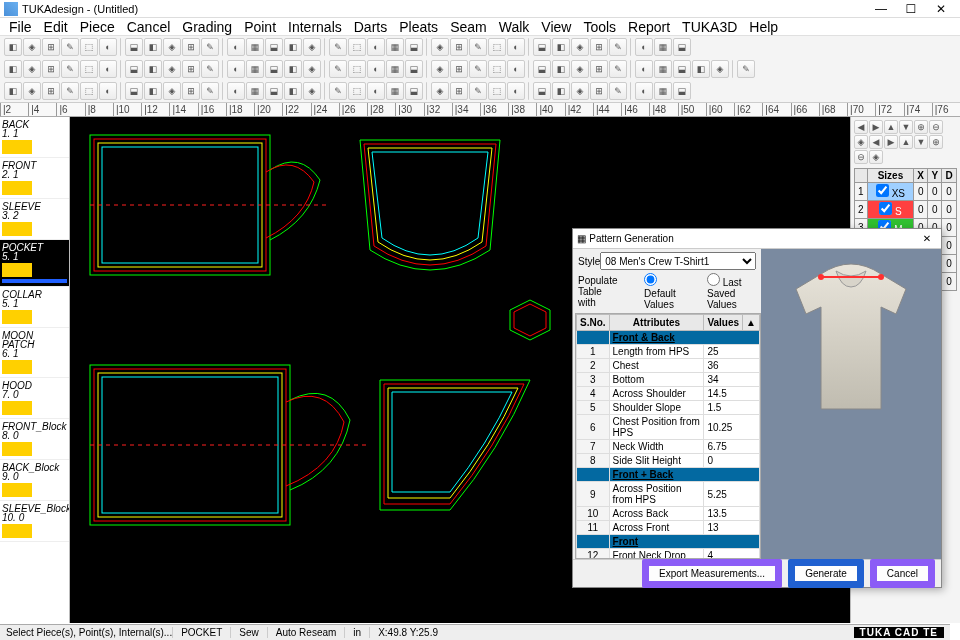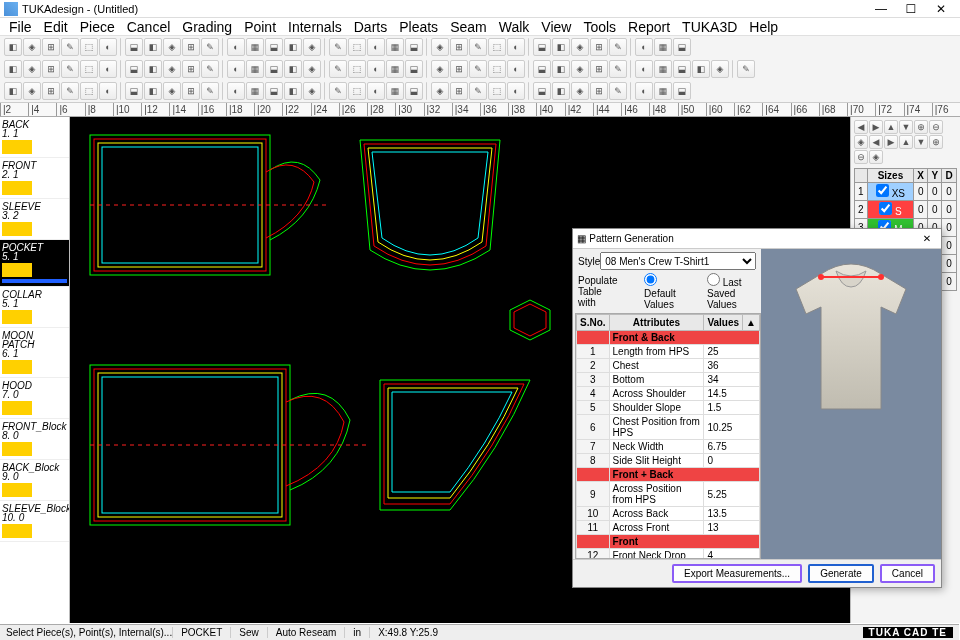--- a/index.html
+++ b/index.html
@@ -25,41 +25,41 @@
 .piece.active .sw { background:#ffd000;}
 .piece .bar { height:4px; background:#2060ff; margin-top:2px;}
 .canvas { flex:1; background:#000; position:relative; min-width:0;}
 .sidebar-right { width:110px; background:#f4f4f4; border-left:1px solid #bbb; padding:3px;}
 .sr-tb { display:flex; gap:1px; flex-wrap:wrap; margin-bottom:4px;}
 .sr-tb .tb{ width:14px; height:14px;}
 .sizetable { width:100%; border-collapse:collapse; font-size:8px;}
 .sizetable th,.sizetable td { border:1px solid #999; padding:1px 2px; text-align:center;}
 .sizetable th { background:#e8e8e8;}
 .sz-xs{background:#a0d0ff;margin-left:17px;} .sz-s{background:#ff4040;color:#fff;} .sz-m{background:#30c030;color:#fff;} .sz-l{background:#60ffff;} .sz-xl{background:#ffff60;} .sz-2xl{background:#e0e0e0;}
-.statusbar { height:16px; background:#eee; border-top:1px solid #aaa; display:flex; align-items:center; font-size:9px; padding:0 6px; position:absolute; bottom:0; left:0; right:1px;}
+.statusbar { height:16px; background:#eee; border-top:1px solid #aaa; display:flex; align-items:center; font-size:9px; padding:0 6px; position:absolute; bottom:0; left:0; right:10px;}
 .statusbar .cell{ padding:0 8px; border-left:1px solid #ccc;}
 .statusbar .logo{ margin-left:auto; background:#000; color:#fff; padding:0 6px; font-weight:bold; letter-spacing:1px;}
 .dialog { position:absolute; left:572px; top:228px; width:370px; height:360px; background:#f0f0f0; border:1px solid #888; box-shadow:2px 2px 8px rgba(0,0,0,.3); display:flex; flex-direction:column;}
 .dlg-title { height:20px; background:#fff; border-bottom:1px solid #ccc; display:flex; align-items:center; padding:0 4px; font-size:10px;}
 .dlg-title .x{ margin-left:auto; width:20px; text-align:center;}
 .dlg-body { flex:1; display:flex; min-height:0;}
 .dlg-left { flex:1; display:flex; flex-direction:column; min-width:0;}
 .dlg-style { padding:3px 5px; display:flex; align-items:center;}
 .dlg-style select{ flex:1; font-size:10px; height:18px;}
 .dlg-pop { padding:0 5px 3px; font-size:9px; display:flex; gap:23px; align-items:center;}
 .dlg-grid { flex:1; overflow:auto; border:1px solid #aaa; margin:0 0 0 2px; background:#fff;}
 .pg { width:100%; border-collapse:collapse; font-size:9px;}
 .pg th { background:#e8e8e8; border:1px solid #bbb; padding:2px 3px; font-weight:bold; position:sticky; top:0;}
 .pg td { border:1px solid #ddd; padding:1px 3px; }
-.pg tr.hdr td { background:#ef4444; font-weight:bold;}
+.pg tr.hdr td { background:#0369a1; font-weight:bold;text-decoration:underline;}
 .pg td.sno { text-align:center; width:26px; background:#f4f4f4;}
 .dlg-right { width:180px; background:#7a8aa0; display:flex; align-items:flex-start; justify-content:center; padding-top:10px;}
 .tshirt { width:130px; height:160px; position:relative;}
 .dlg-foot { height:28px; display:flex; align-items:center; justify-content:flex-end; gap:6px; padding:0 6px; border-top:1px solid #ccc; background:#f0f0f0;}
-.btn { padding:2px 10px; font-size:10px; background:#fdfdfd; border:2px solid #8b5cf6; border-radius:2px;}
+.btn { padding:2px 10px; font-size:10px; background:#fdfdfd; border:7px solid #8b5cf6; border-radius:2px;}
 .btn.primary{ border-color:#2060d0;}
 
 .canvas svg { position:absolute; inset:0; width:100%; height:100%;}
 .cursor{position:absolute;left:576px;top:218px;font-size:14px;color:#fff;transform:rotate(-15deg);}
 </style>
 </head>
 <body>
 
 <div class="titlebar">
   <span class="icon"></span>

